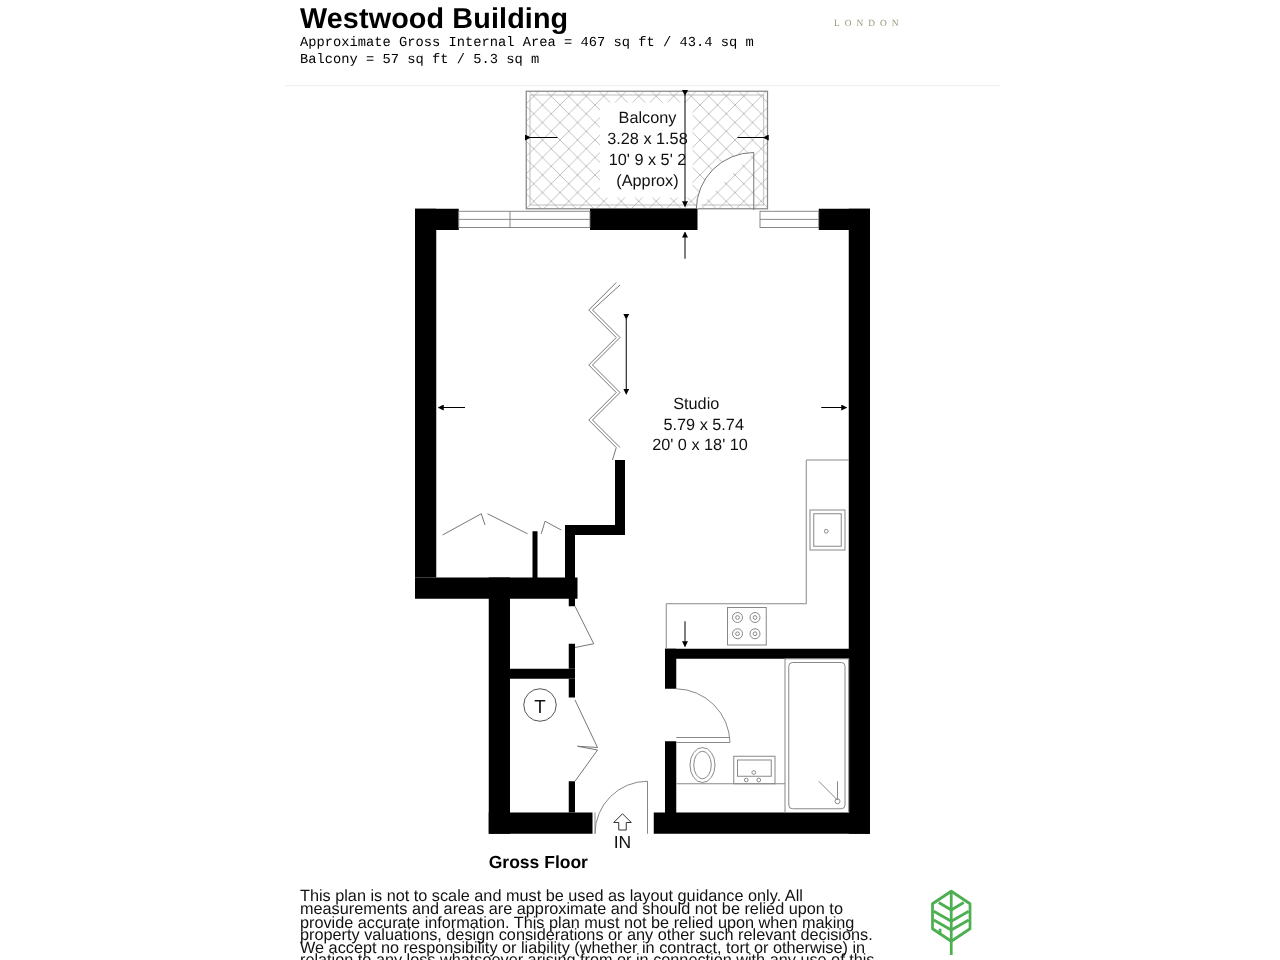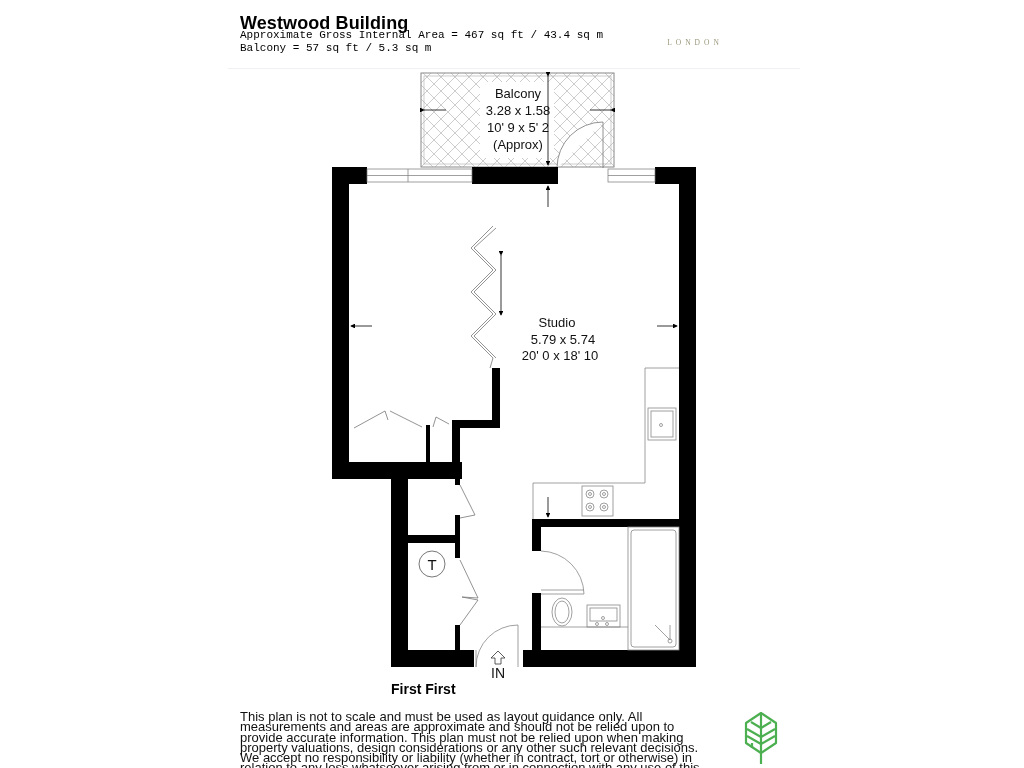--- a/index.html
+++ b/index.html
@@ -1,33 +1,33 @@
 <!DOCTYPE html>
 <html><head>
   <meta charset="utf-8">
   <style>
     html, body { margin: 0; padding: 0; }
     body {
       width: 1024px; height: 768px; background: #ffffff; position: relative; overflow: hidden;
       font-family: "Liberation Sans", "DejaVu Sans", sans-serif; color: #000;
     }
     .header-title {
-      position: absolute; left: 240px; top: 13px; font-size: 18px; font-weight: bold; letter-spacing: 0.1px;
+      position: absolute; left: 240px; top: 1px; font-size: 23px; font-weight: bold; letter-spacing: 0.1px;
     }
     .header-sub {
       position: absolute; left: 240px; font-size: 11px; line-height: 13px; font-family: Liberation Mono, monospace;
     }
     .hs1 { top: 29px; }
     .hs2 { top: 42px; }
     .brand {
       position: absolute; left: 595px; top: 14px; width: 200px; text-align: center;
       font-family: "Liberation Serif", "DejaVu Serif", serif; color: #8d8a5e;
     }
     .brand-name { font-size: 15px; letter-spacing: 4.5px; line-height: 17px; }
-    .brand-city { font-size: 7.5px; letter-spacing: 4px; line-height: 9px; color: #9a977a; margin-top: 24px; }
+    .brand-city { font-size: 7.5px; letter-spacing: 4px; line-height: 9px; color: #9a977a; }
     .header-rule {
       position: absolute; left: 228px; top: 68px; width: 572px; height: 1px; background: #f0f0f4;
     }
     .plan { position: absolute; left: 0; top: 0; }
     .floor-label {
       position: absolute; left: 391px; top: 681px; font-size: 14px; font-weight: bold;
     }
     .disclaimer {
       position: absolute; left: 240px; top: 712px; width: 480px; font-size: 13px; line-height: 10.3px; color: #111;
     }
@@ -185,21 +185,21 @@
   <g>
     <path d="M498 651 L491 658 L495 658 L495 664 L501 664 L501 658 L505 658 Z" fill="#fff" stroke="#333" stroke-width="0.8"></path>
   </g>
   <text x="498" y="678" font-family="Liberation Sans, sans-serif" font-size="14" text-anchor="middle" fill="#111">IN</text>
 
   <text class="room-label" x="557" y="327">Studio</text>
   <text class="room-label" x="563" y="344">5.79 x 5.74</text>
   <text class="room-label" x="560" y="360">20' 0 x 18' 10</text>
 </svg>
 
-<div class="floor-label">First First</div>
+<div class="floor-label">Gross Floor</div>
 
 <div class="disclaimer">This plan is not to scale and must be used as layout guidance only. All measurements and areas are approximate and should not be relied upon to provide accurate information. This plan must not be relied upon when making property valuations, design considerations or any other such relevant decisions. We accept no responsibility or liability (whether in contract, tort or otherwise) in relation to any loss whatsoever arising from or in connection with any use of this plan or the adequacy, accuracy or completeness of it or any information within it.</div>
 
 <svg class="logo" width="36" height="56" viewBox="0 0 36 56" xmlns="http://www.w3.org/2000/svg">
   <g fill="none" stroke="#4caf50" stroke-width="2.2" stroke-linejoin="round">
     <path d="M18 3 L33 13 L33 33 L18 43 L3 33 L3 13 Z"></path>
     <line x1="18" y1="3" x2="18" y2="54"></line>
     <path d="M8 12 L18 18 L28 12"></path>
     <path d="M4 19 L18 27 L32 19"></path>
     <path d="M4 26 L18 34 L32 26"></path>

